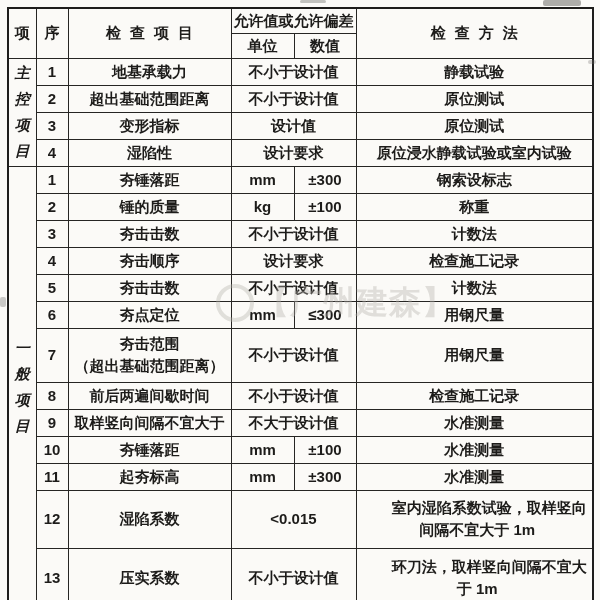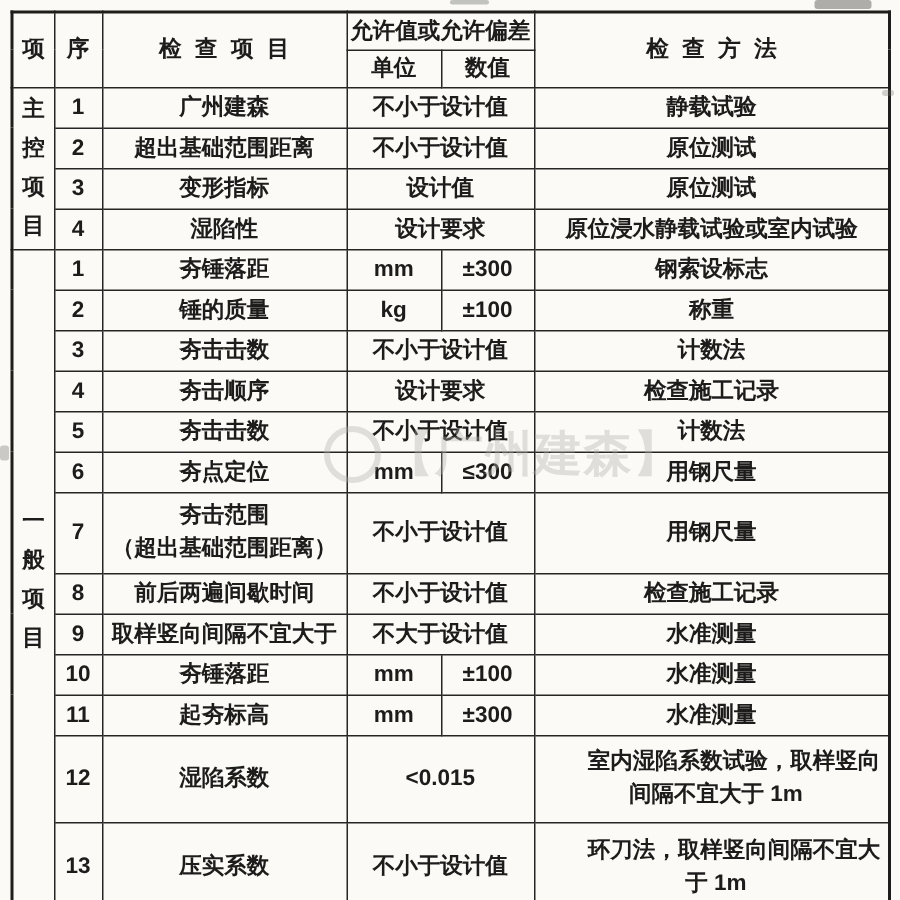--- a/index.html
+++ b/index.html
@@ -39,20 +39,21 @@
   tr.rh7{height:54px;}
   tr.rh12{height:58px;}
   tr.rh13{height:60px;}
   th.sp{letter-spacing:9px;text-indent:9px;}
   td.sec{padding:0;}
   .vert{
     width:17px;margin:0 auto;
     line-height:26px;
     word-break:break-all;
     font-weight:700;
+    font-style:italic;
   }
   td.method{
     text-align:left;
     padding-left:15px;
     padding-right:6px;
   }
   td.method.wrap{
     padding-left:8px;
     text-indent:1.6em;
   }
@@ -109,21 +110,21 @@
       <tr>
         <th>单位</th>
         <th>数值</th>
       </tr>
     </thead>
     <tbody>
 
       <tr class="rh">
         <td class="sec" rowspan="4"><div class="vert">主控项目</div></td>
         <td>1</td>
-        <td>广州建森</td>
+        <td>地基承载力</td>
         <td colspan="2">不小于设计值</td>
         <td class="method">静载试验</td>
       </tr>
       <tr class="rh">
         <td>2</td>
         <td>超出基础范围距离</td>
         <td colspan="2">不小于设计值</td>
         <td class="method">原位测试</td>
       </tr>
       <tr class="rh">

